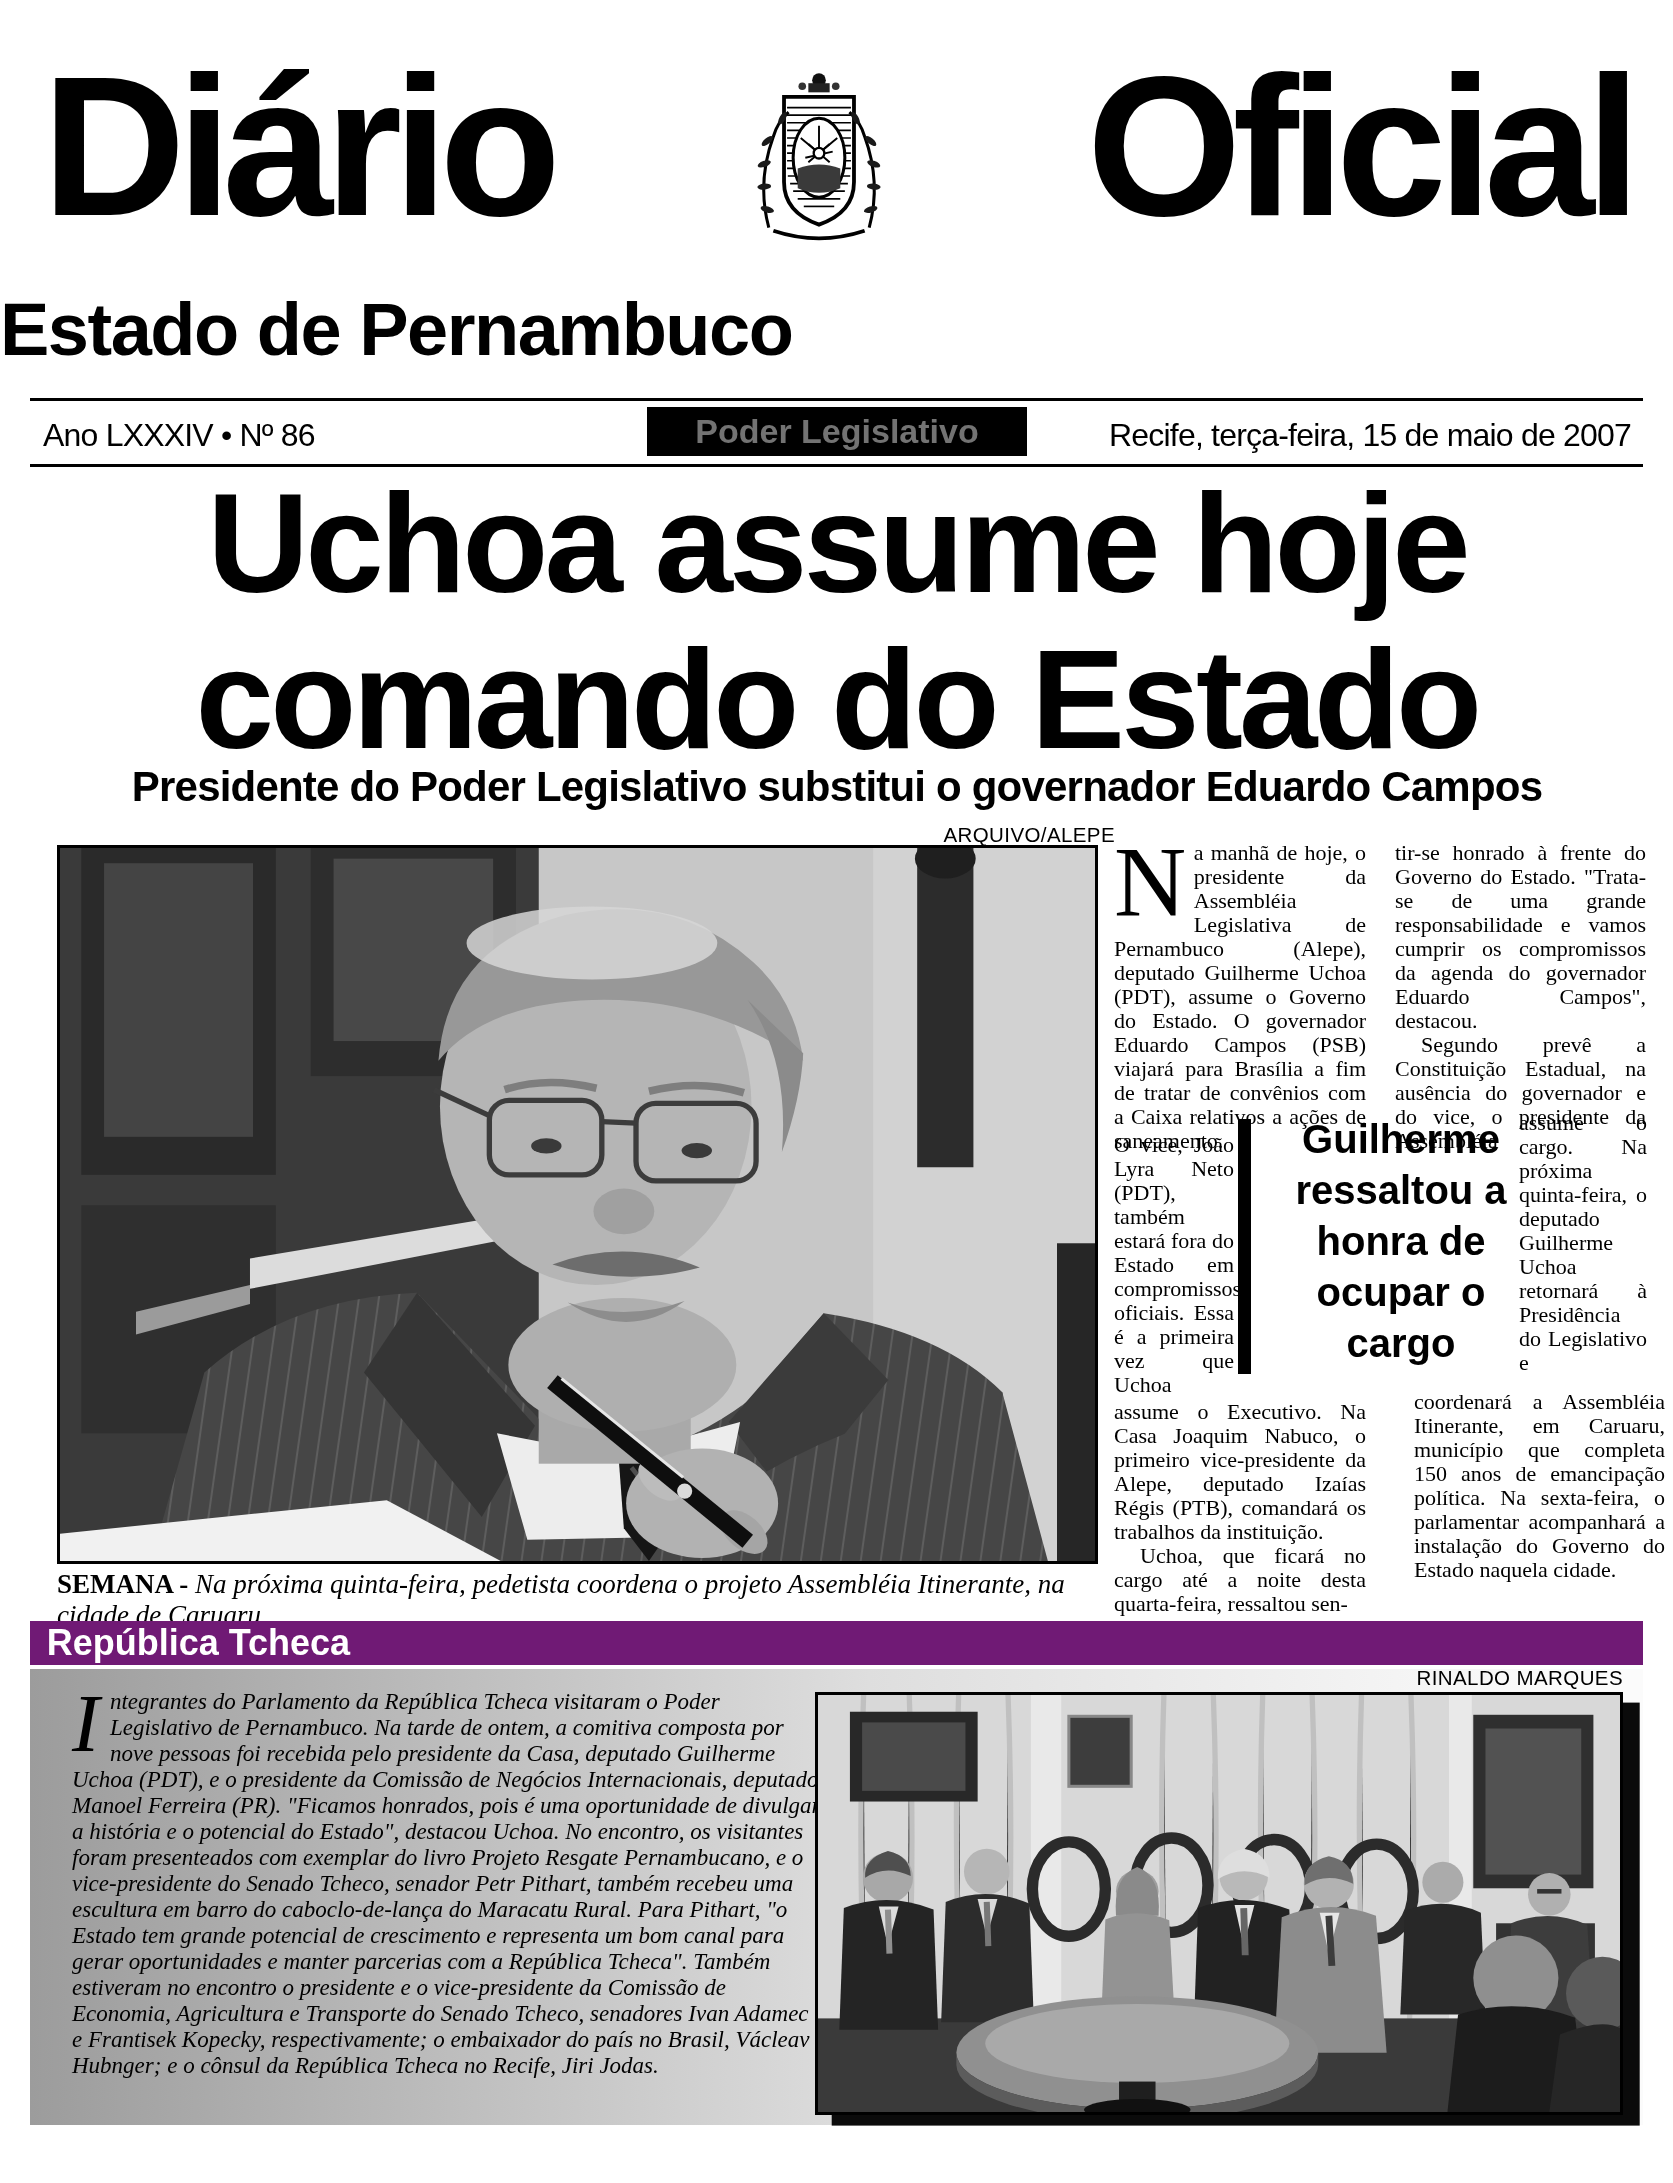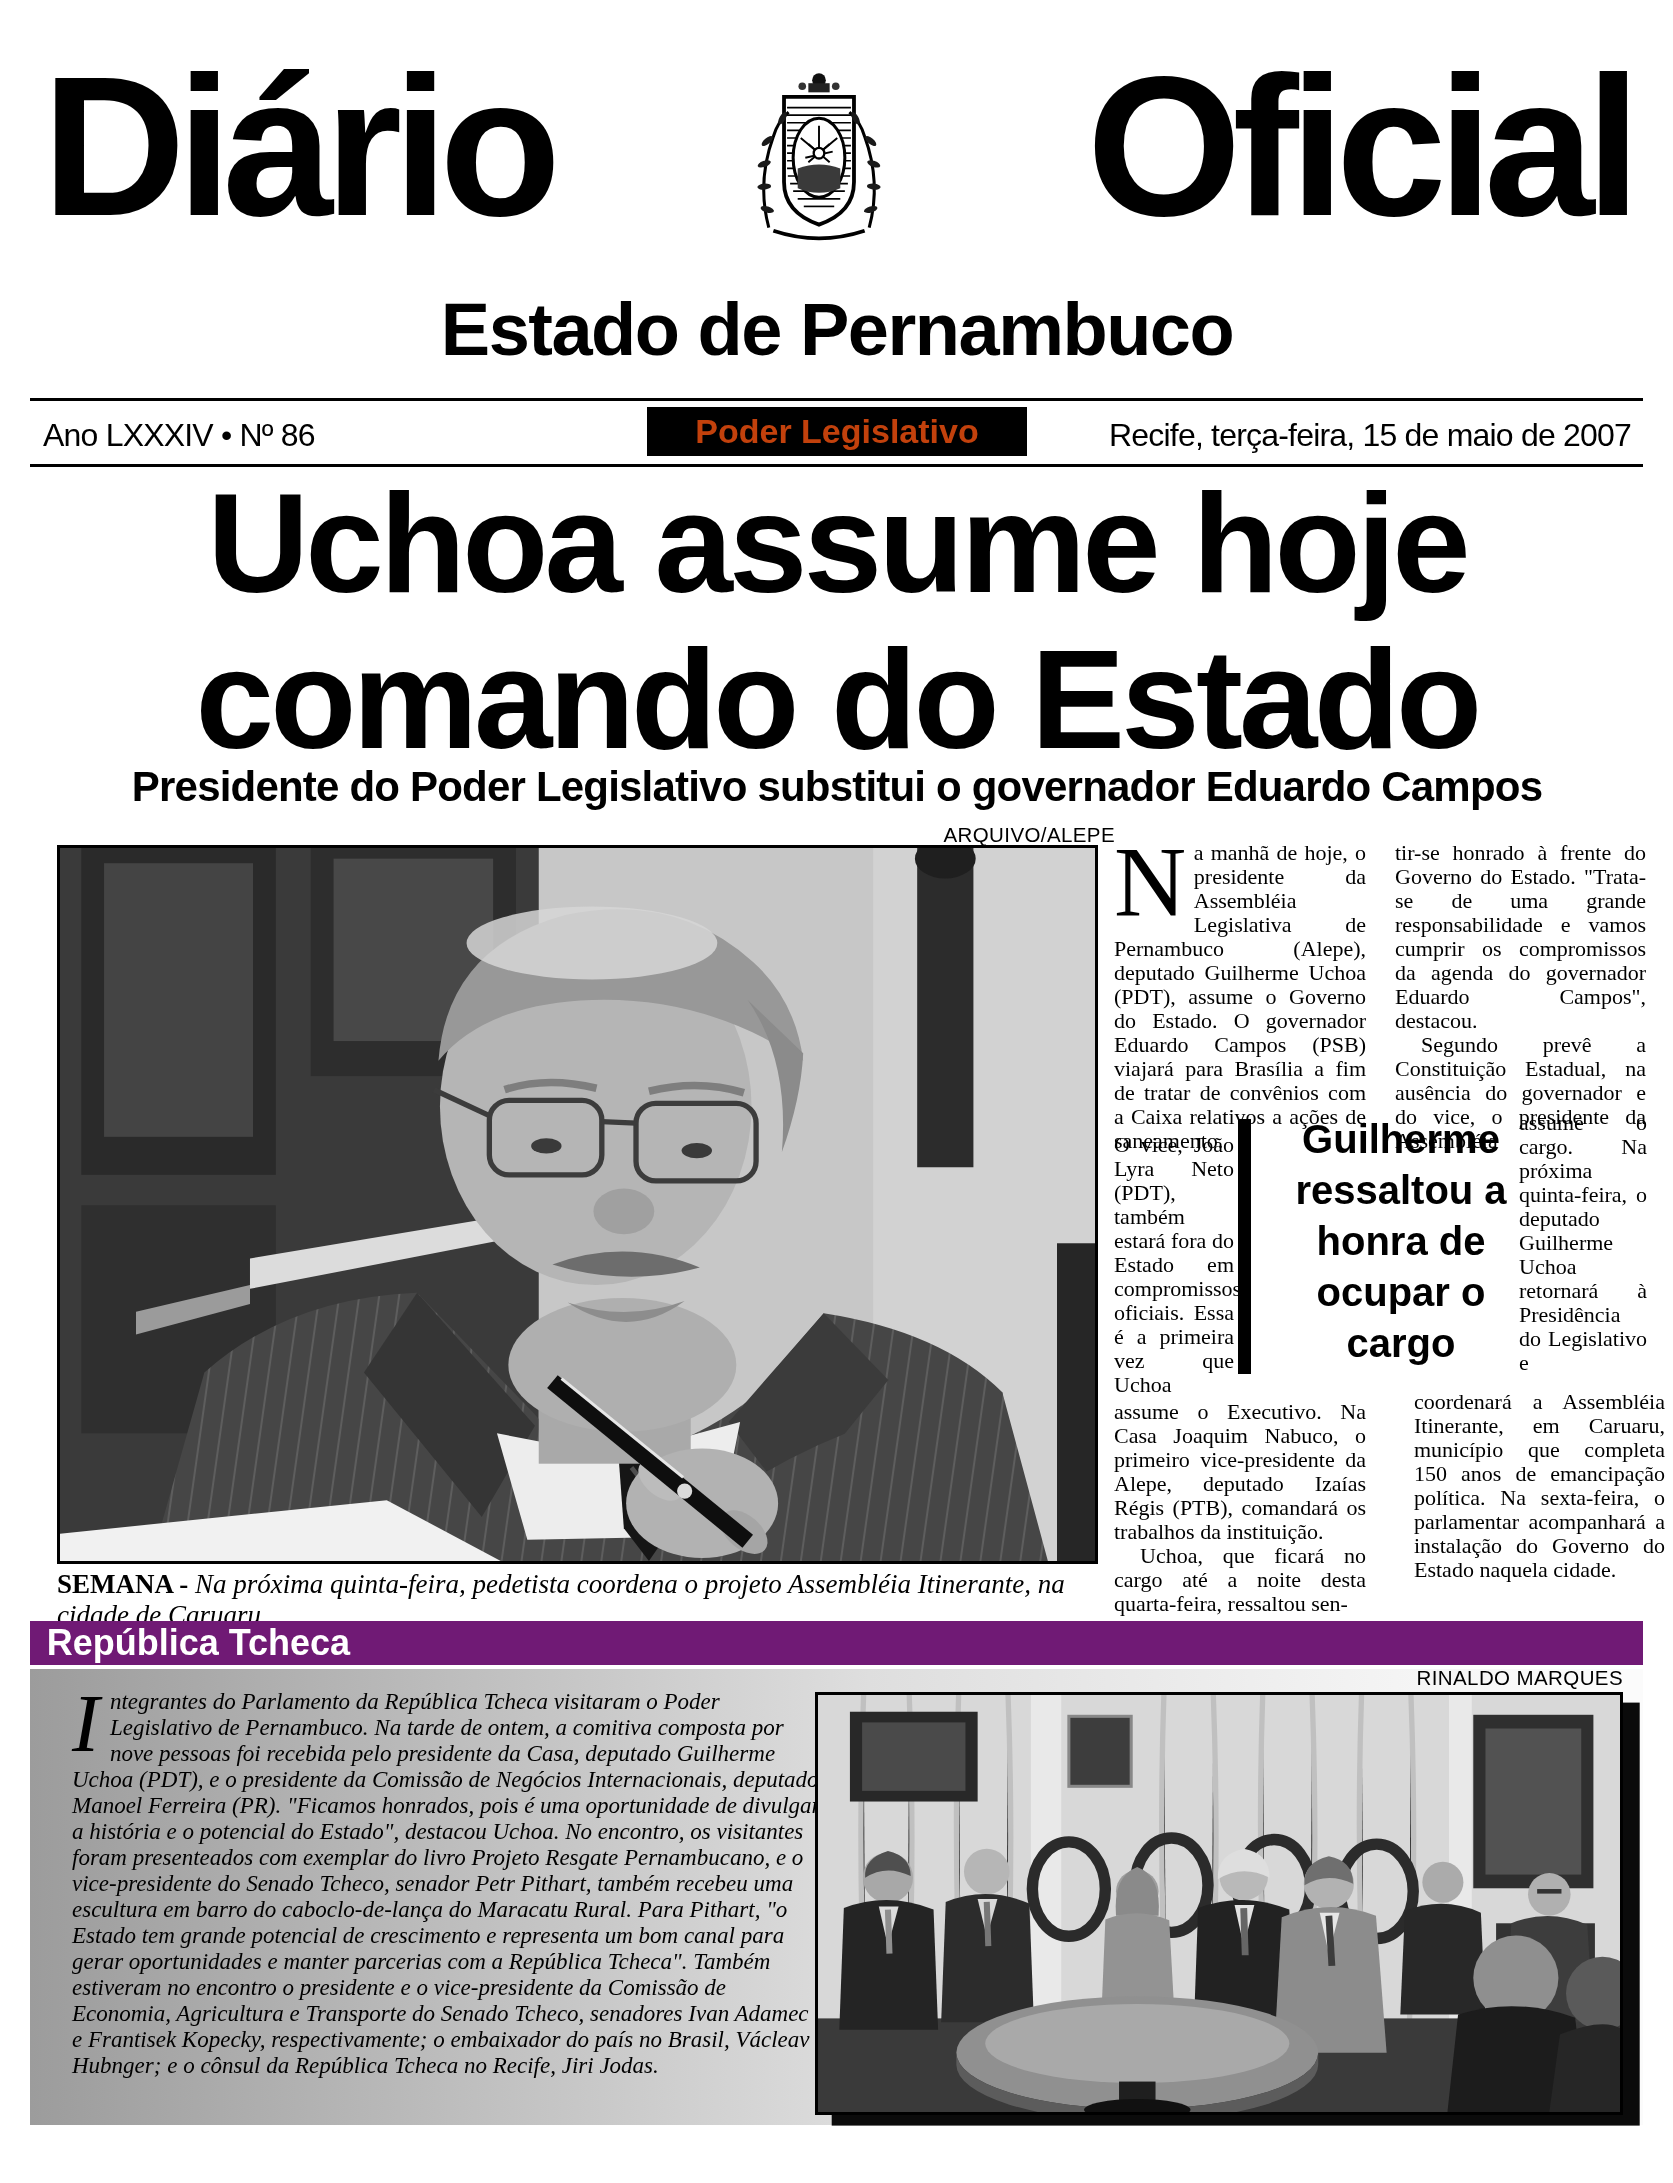--- a/index.html
+++ b/index.html
@@ -1,24 +1,24 @@
 <!DOCTYPE html>
 <html style="font-size:12px"><head>
 <meta charset="utf-8">
 <style>
   html,body{margin:0;padding:0;background:#888;}
   #page{position:relative;width:1674px;height:2183px;background:#ffffff;overflow:hidden;
         font-family:"Liberation Sans",sans-serif;color:#000;}
   .abs{position:absolute;}
   
   .mast-title{font-size:199px;font-weight:bold;letter-spacing:-9px;line-height:1;white-space:nowrap;}
-  .mast-sub{font-size:74px;font-weight:bold;letter-spacing:-1.5px;text-align:center;width:100%;}
+  .mast-sub{font-size:74px;font-weight:bold;letter-spacing:-1.5px;width:100%;}
   .rule{background:#000;height:3px;left:30px;width:1613px;}
   .edition{font-size:32px;letter-spacing:-0.8px;}
-  .section-box{background:#000;color:#c2410c;text-align:center;font-weight:bold;font-size:34px;
+  .section-box{background:#000;color:#737373;text-align:center;font-weight:bold;font-size:34px;
                width:380px;height:49px;line-height:49px;letter-spacing:0px;}
   .dateline-date{font-size:32px;letter-spacing:-0.8px;}
   
   .headline{width:100%;text-align:center;font-weight:bold;font-size:141px;line-height:156px;letter-spacing:-3.8px;}
   .subhead{width:100%;text-align:center;font-weight:bold;font-size:42px;letter-spacing:-0.8px;}
   
   .photo-frame{border:3px solid #000;background:#bbb;overflow:hidden;}
   .credit{font-size:20.5px;text-align:right;letter-spacing:0.4px;}
   .caption{font-family:"Liberation Serif",serif;font-size:27px;}
   .caption .cap-label{font-weight:bold;}

